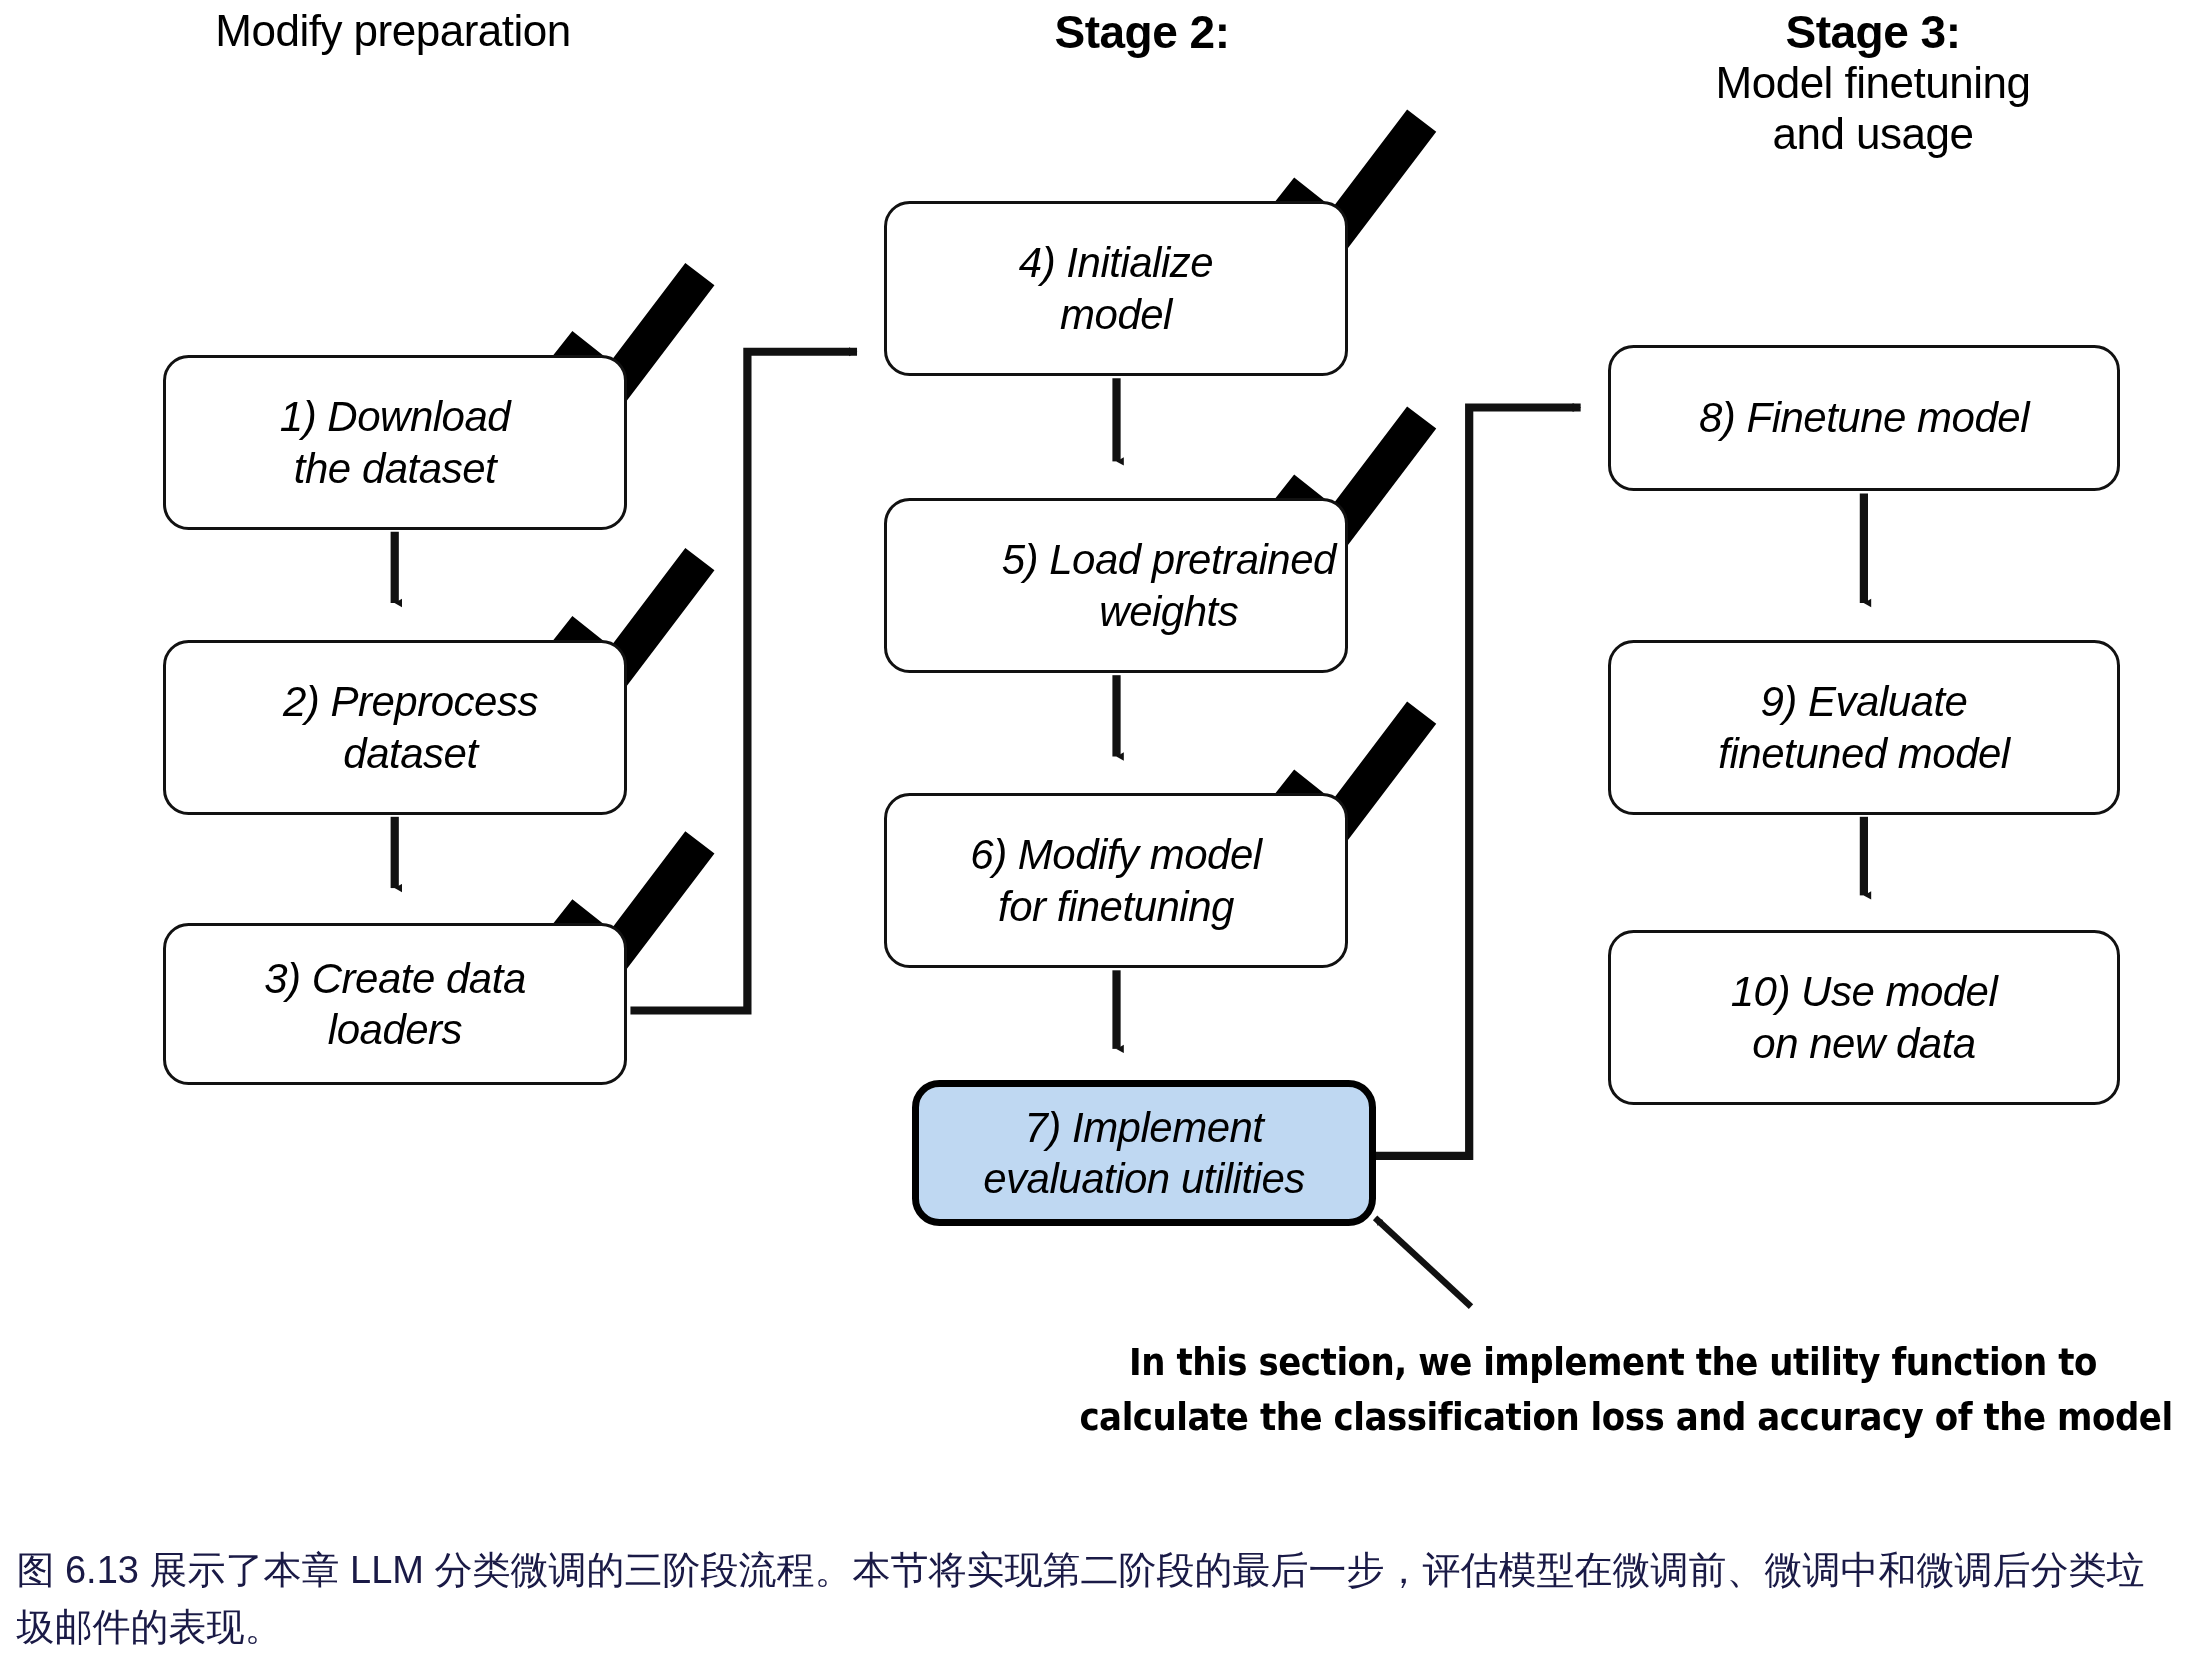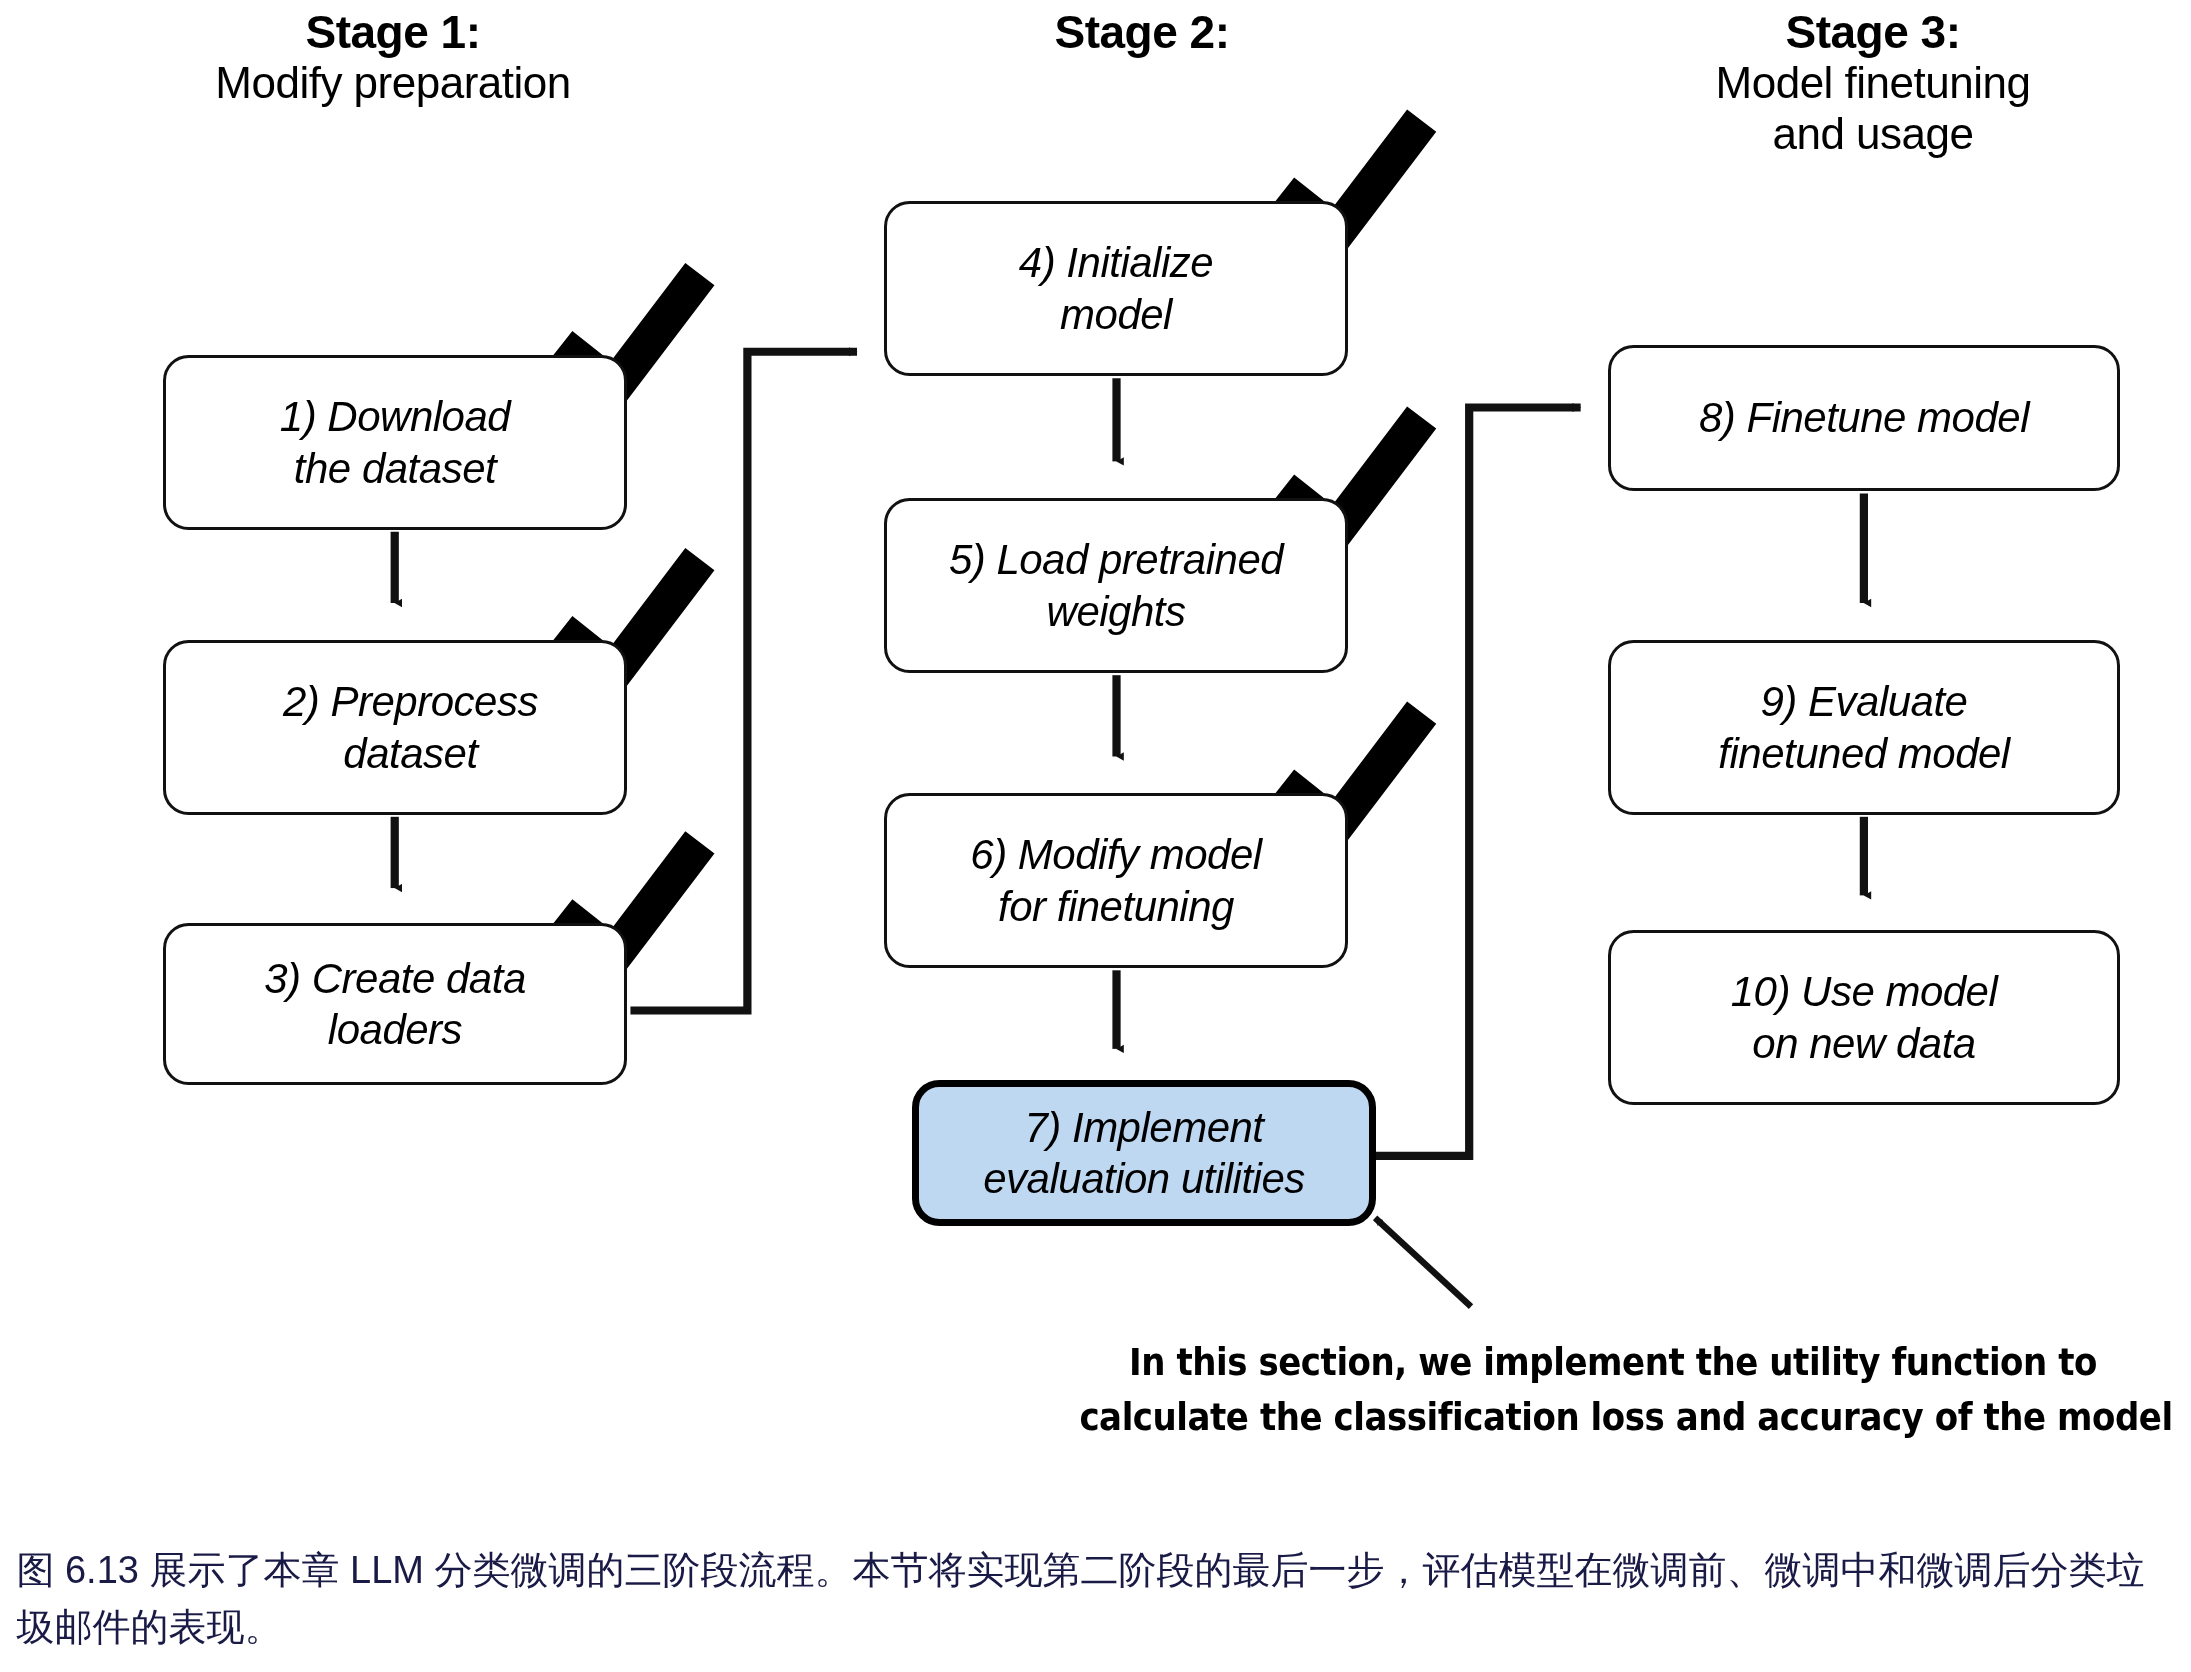--- a/index.html
+++ b/index.html
@@ -80,21 +80,21 @@
     z-index: 6;
     margin-left: 28px;
   }
 
   
   #n1  { left: 163px;  top: 355px;  width: 464px; height: 175px; }
   #n2  { left: 163px;  top: 640px;  width: 464px; height: 175px; padding-left: 40px; }
   #n3  { left: 163px;  top: 923px; width: 464px; height: 162px; }
 
   #n4  { left: 884px;  top: 201px;  width: 464px; height: 175px; }
-  #n5  { left: 884px;  top: 498px;  width: 464px; height: 175px; }
+  #n5  { left: 884px;  top: 498px;  width: 464px; height: 175px; justify-content: flex-end; }
   #n6  { left: 884px;  top: 793px;  width: 464px; height: 175px; }
   #n7  { left: 884px;  top: 1080px; width: 464px; height: 146px; }
 
   #n8  { left: 1608px; top: 345px;  width: 512px; height: 146px; }
   #n9  { left: 1608px; top: 640px;  width: 512px; height: 175px; }
   #n10 { left: 1608px; top: 930px; width: 512px; height: 175px; }
 
   
   #annotation {
     position: absolute;
@@ -183,21 +183,20 @@
     <polyline points="614,378 672,424 766,300"></polyline>
     <polyline points="614,690 672,736 766,612"></polyline>
     <polyline points="614,1000 672,1046 766,922"></polyline>
     <polyline points="1404,210 1462,256 1556,132"></polyline>
     <polyline points="1404,535 1462,581 1556,457"></polyline>
     <polyline points="1404,858 1462,904 1556,780"></polyline>
   </g>
 </svg>
 
 <div class="stage-header" id="hdr1">
-  <span class="stage-title">Stage 1:</span>
   <span class="stage-sub">Modify preparation</span>
 </div>
 
 <div class="stage-header" id="hdr2">
   <span class="stage-title">Stage 2:</span>
 </div>
 
 <div class="stage-header" id="hdr3">
   <span class="stage-title">Stage 3:</span>
   <span class="stage-sub">Model finetuning</span>

